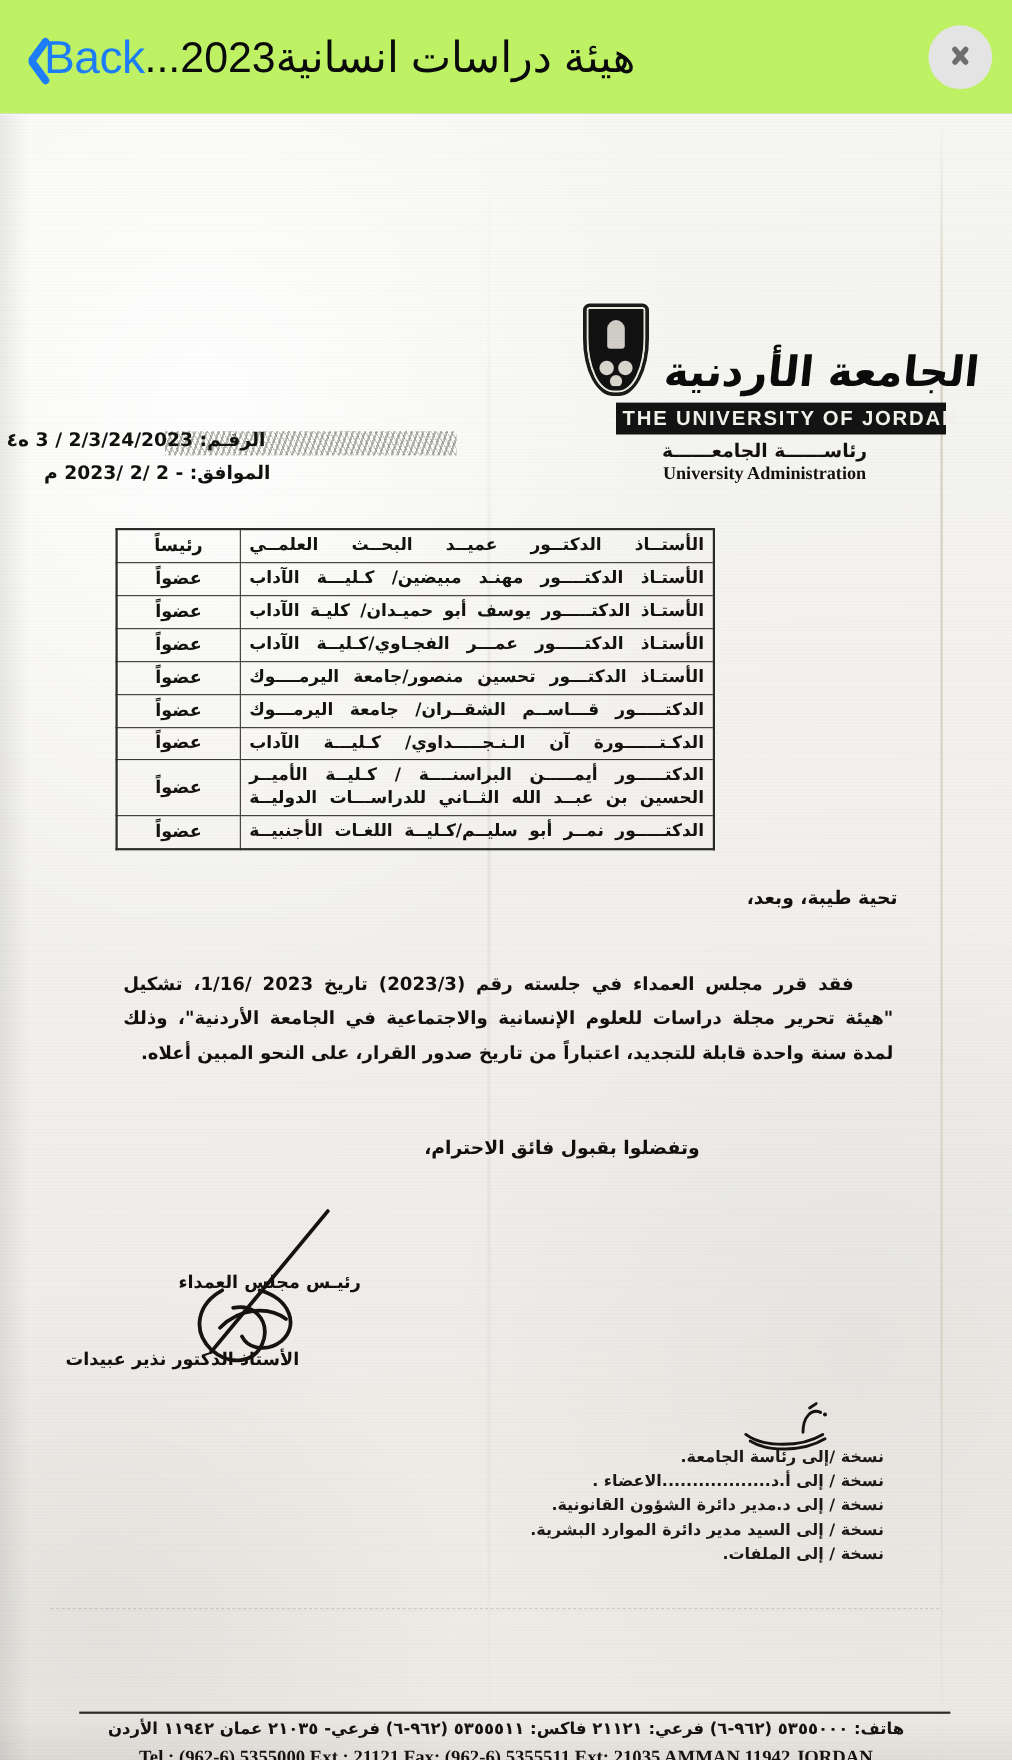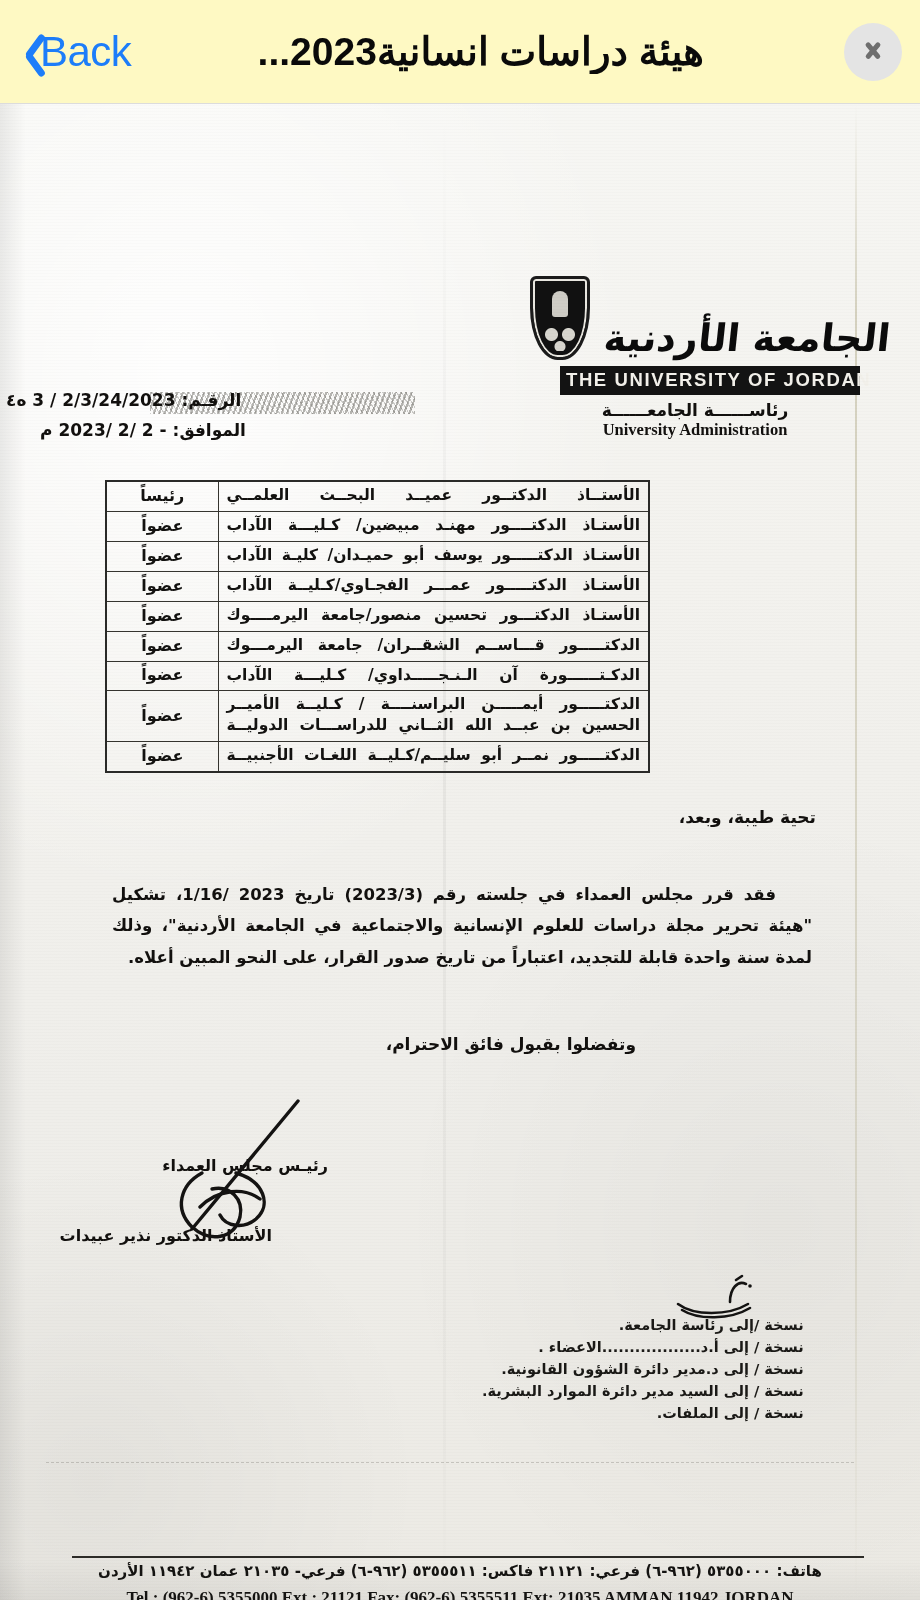--- a/index.html
+++ b/index.html
@@ -7,21 +7,21 @@
     width: 920px; height: 1600px;
     background: #ffffff;
     font-family: "Liberation Sans", sans-serif;
     overflow: hidden;
   }
 
   
   .navbar {
     position: relative;
     width: 920px; height: 104px;
-    background: #fef9c3;
+    background: #bef264;
     border-bottom: 1px solid #dcdcdc;
     display: flex; align-items: center;
   }
   .back-btn {
     display: flex; align-items: center;
     margin-left: 14px;
     cursor: pointer;
     height: 100%;
   }
   .chev-left {
@@ -39,25 +39,25 @@
   .chev-left::before { top: 0px;  transform: rotate(36deg); transform-origin: bottom center; }
   .chev-left::after  { top: 24px; transform: rotate(-36deg); transform-origin: top center; }
   .back-label {
     color: #1d7df9;
     font-size: 42px;
     letter-spacing: -0.5px;
     line-height: 1;
   }
   .nav-title {
     flex: 1;
-    text-align: center;
+    text-align: left;
     padding-right: 10px;
     color: #0a0a0a;
     font-size: 39px;
-    font-weight: 700;
+    font-weight: 400;
     direction: rtl;
     white-space: nowrap;
     overflow: hidden;
   }
   .dropdown-btn {
     width: 58px; height: 58px;
     border-radius: 50%;
     background: #e4e4e4;
     margin-right: 18px; margin-left: 4px;
     display: flex; align-items: center; justify-content: center;

